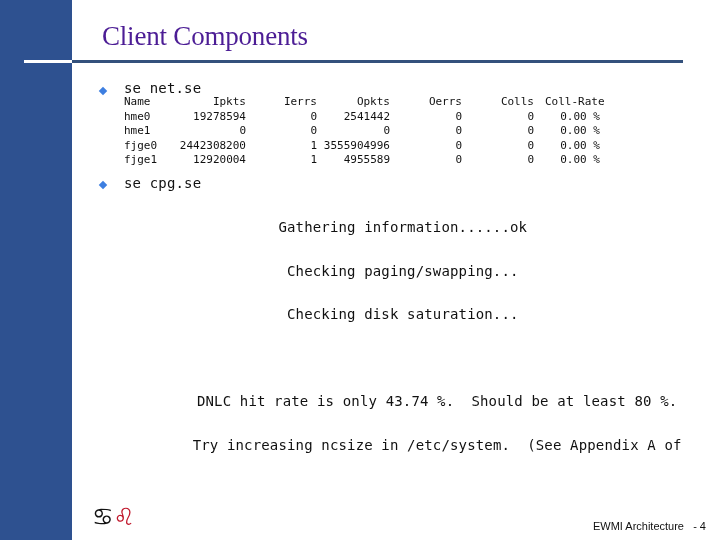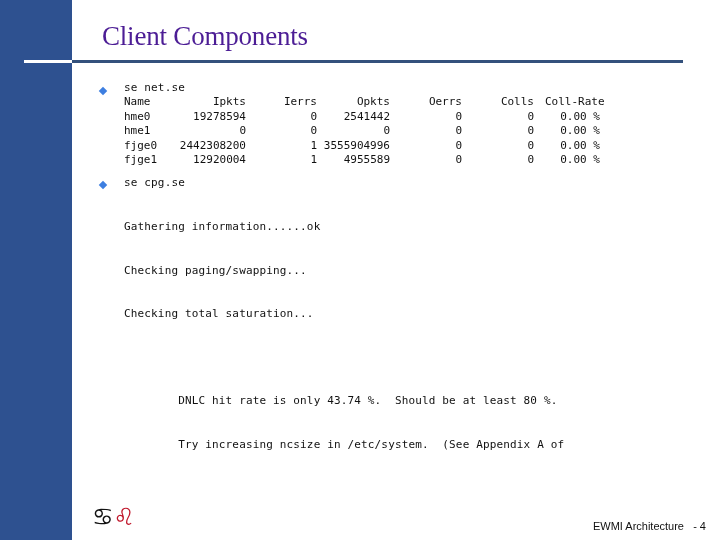--- a/index.html
+++ b/index.html
@@ -15,22 +15,23 @@
       position: absolute; left: 102px; top: 21px;
       font-family: "Liberation Serif", "DejaVu Serif", serif;
       font-size: 27px; color: #4c1d95; white-space: nowrap; letter-spacing: -0.2px;
     }
     .bullet {
       position: absolute; width: 6px; height: 6px; background: #3d7ee0;
       transform: rotate(45deg);
     }
     .mono {
       position: absolute; font-family: "DejaVu Sans Mono", monospace;
-      font-size: 11px; line-height: 14.5px; color: #111111; white-space: pre;
+      font-size: 14px; line-height: 14.5px; color: #111111; white-space: pre;
       letter-spacing: 0.15px;
+      text-align: center;
     }
     .tbl { position: absolute; left: 124px; top: 95px; font-family: "DejaVu Sans Mono", monospace; font-size: 11px; color:#111; }
     .row { position: relative; height: 14.5px; line-height: 14.5px; }
     .cell { position: absolute; top: 0; white-space: pre; }
     .r { text-align: right; }
     .logo { position: absolute; left: 92px; top: 502px; font-size: 24px; line-height: 30px; font-family: "DejaVu Sans", sans-serif; }
     .logo .a { color: #111111; }
     .logo .b { color: #c0172b; }
     .footer {
       position: absolute; right: 14px; top: 520px; font-family: "Liberation Sans", sans-serif;
@@ -94,21 +95,21 @@
     <span class="cell r" style="right:-410px; width:60px;">0</span>
     <span class="cell r" style="right:-476px; width:60px;">0.00 %</span>
   </div>
 </div>
 
 <div class="bullet" style="left:100px; top:182px;"></div>
 <div class="mono" style="left:124px; top:176px;">se cpg.se</div>
 <div class="mono" style="left:124px; top:191px;">
   <div>Gathering information......ok</div>
   <div>Checking paging/swapping...</div>
-  <div>Checking total saturation...</div>
+  <div>Checking disk saturation...</div>
   <div style="height:14.5px;"></div>
   <div>        DNLC hit rate is only 43.74 %.  Should be at least 80 %.</div>
   <div>        Try increasing ncsize in /etc/system.  (See Appendix A of</div>
   
   
   
   
   
   
   

